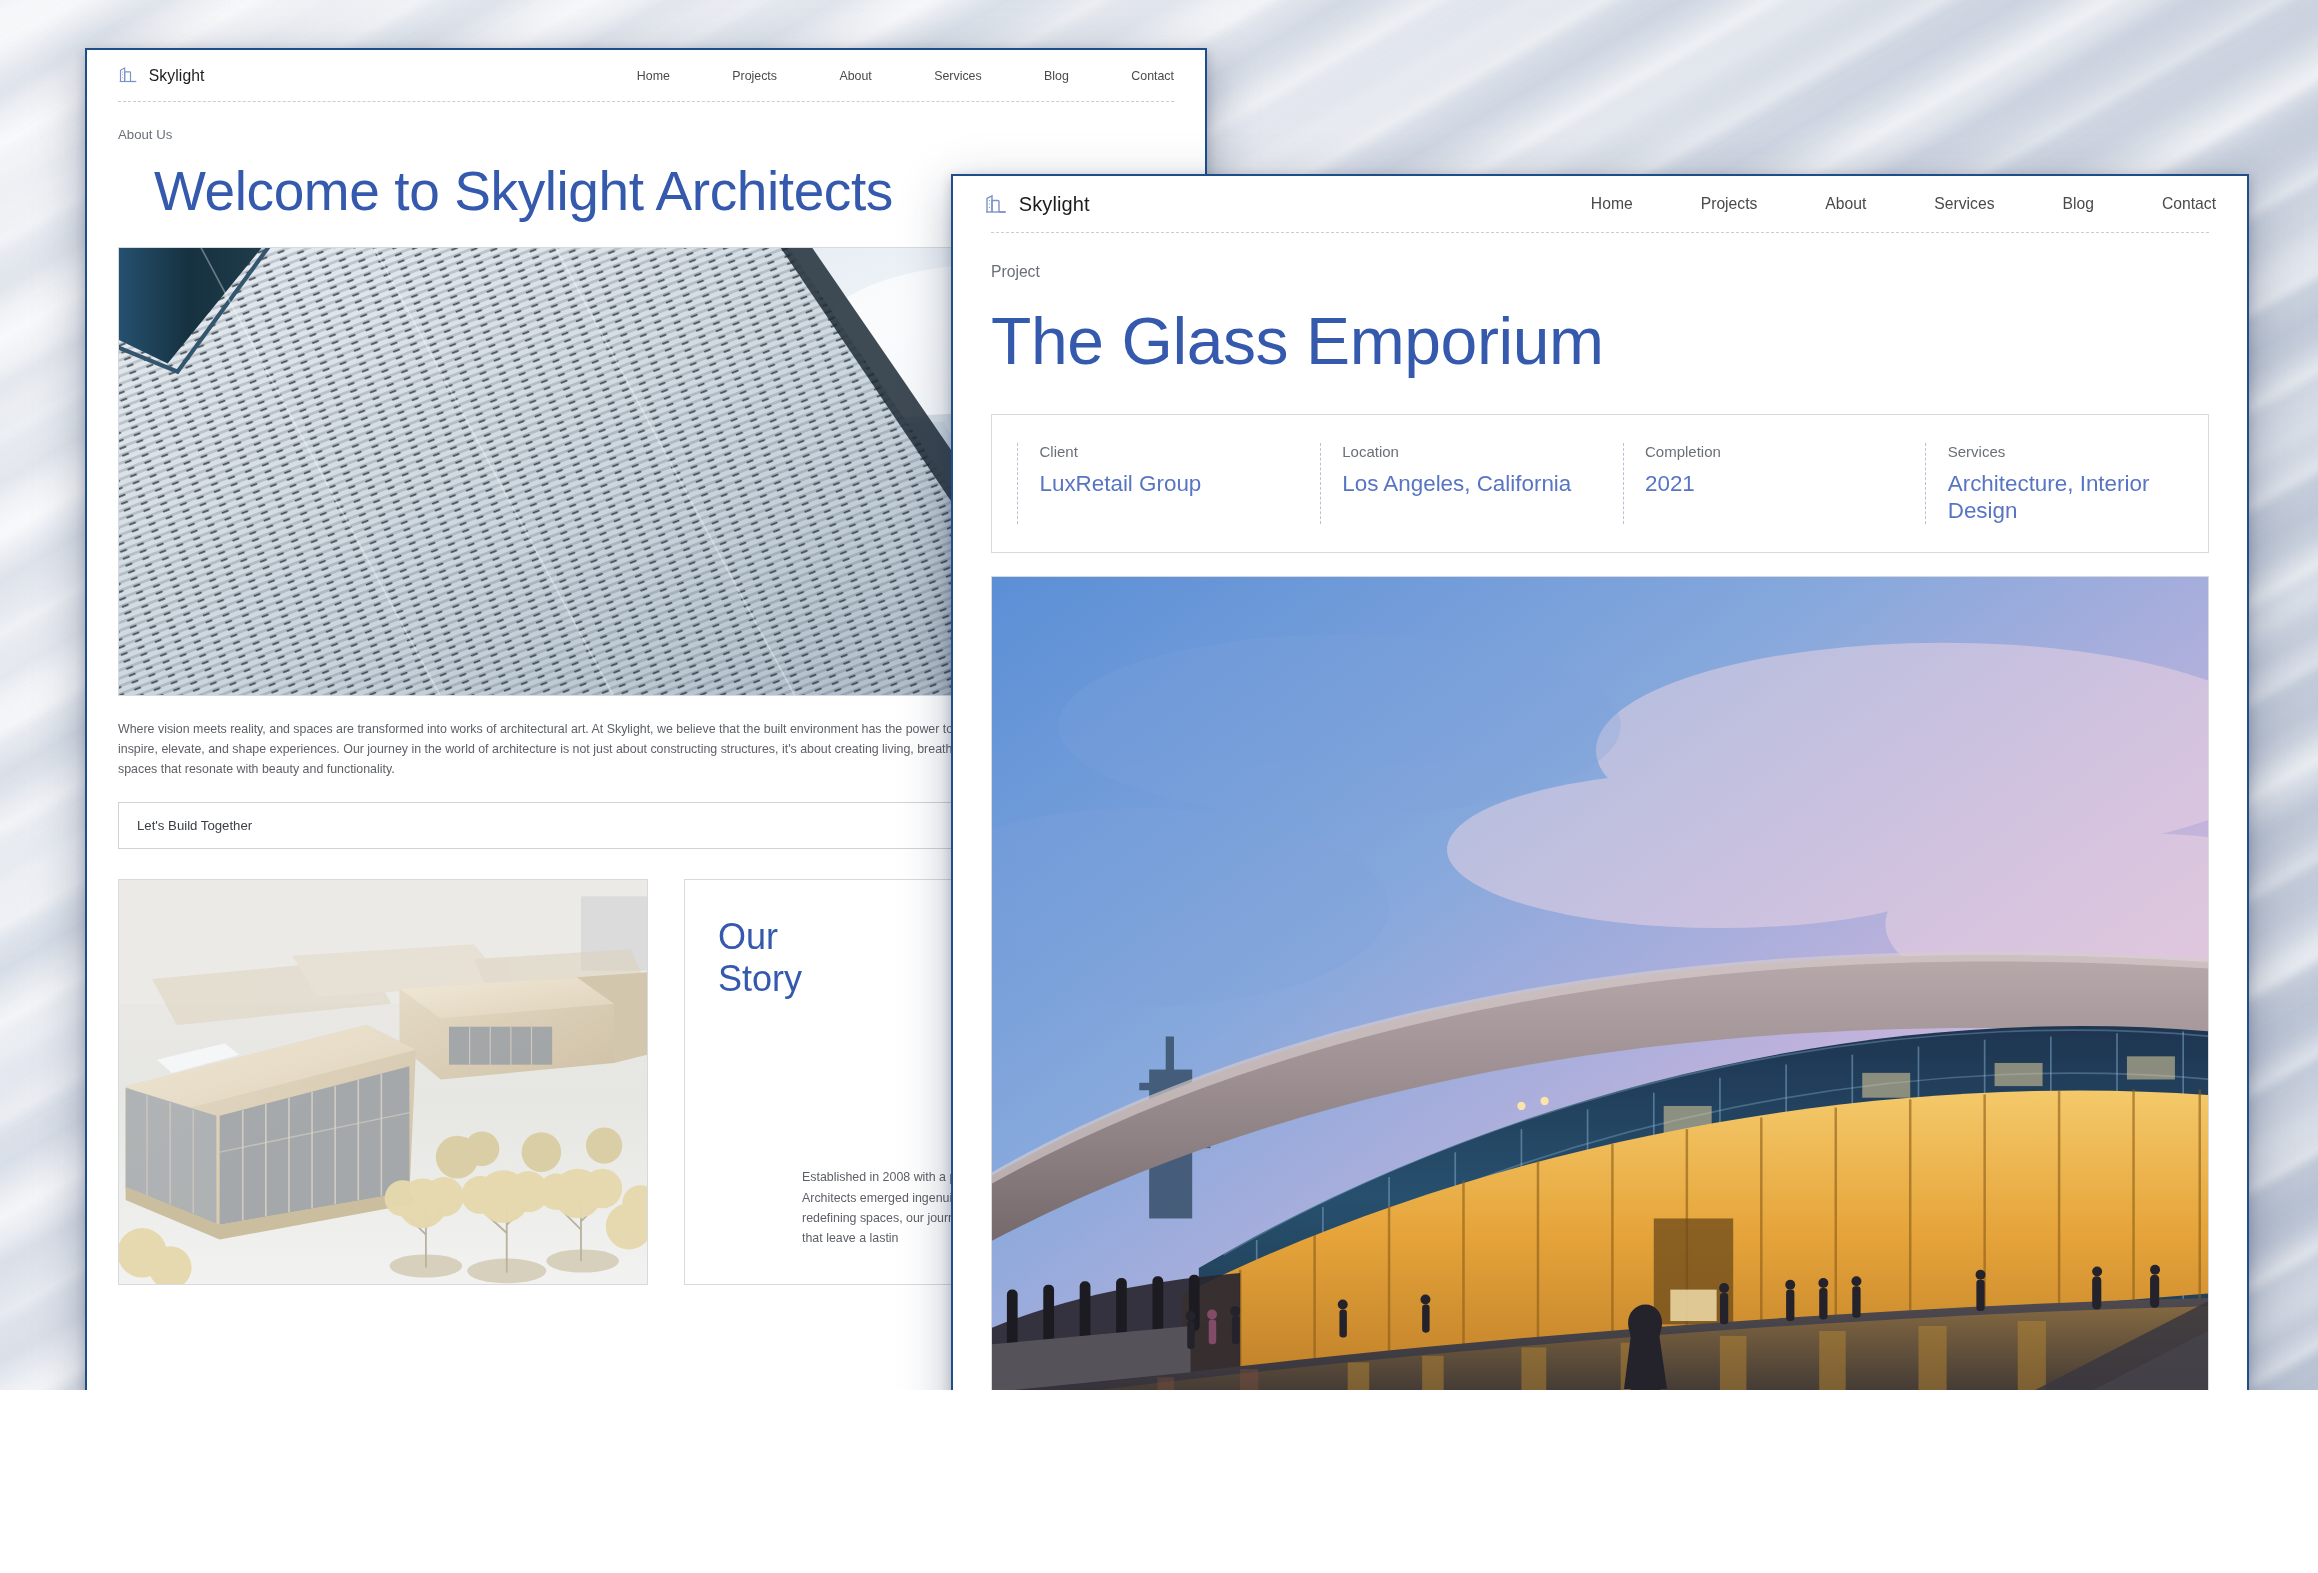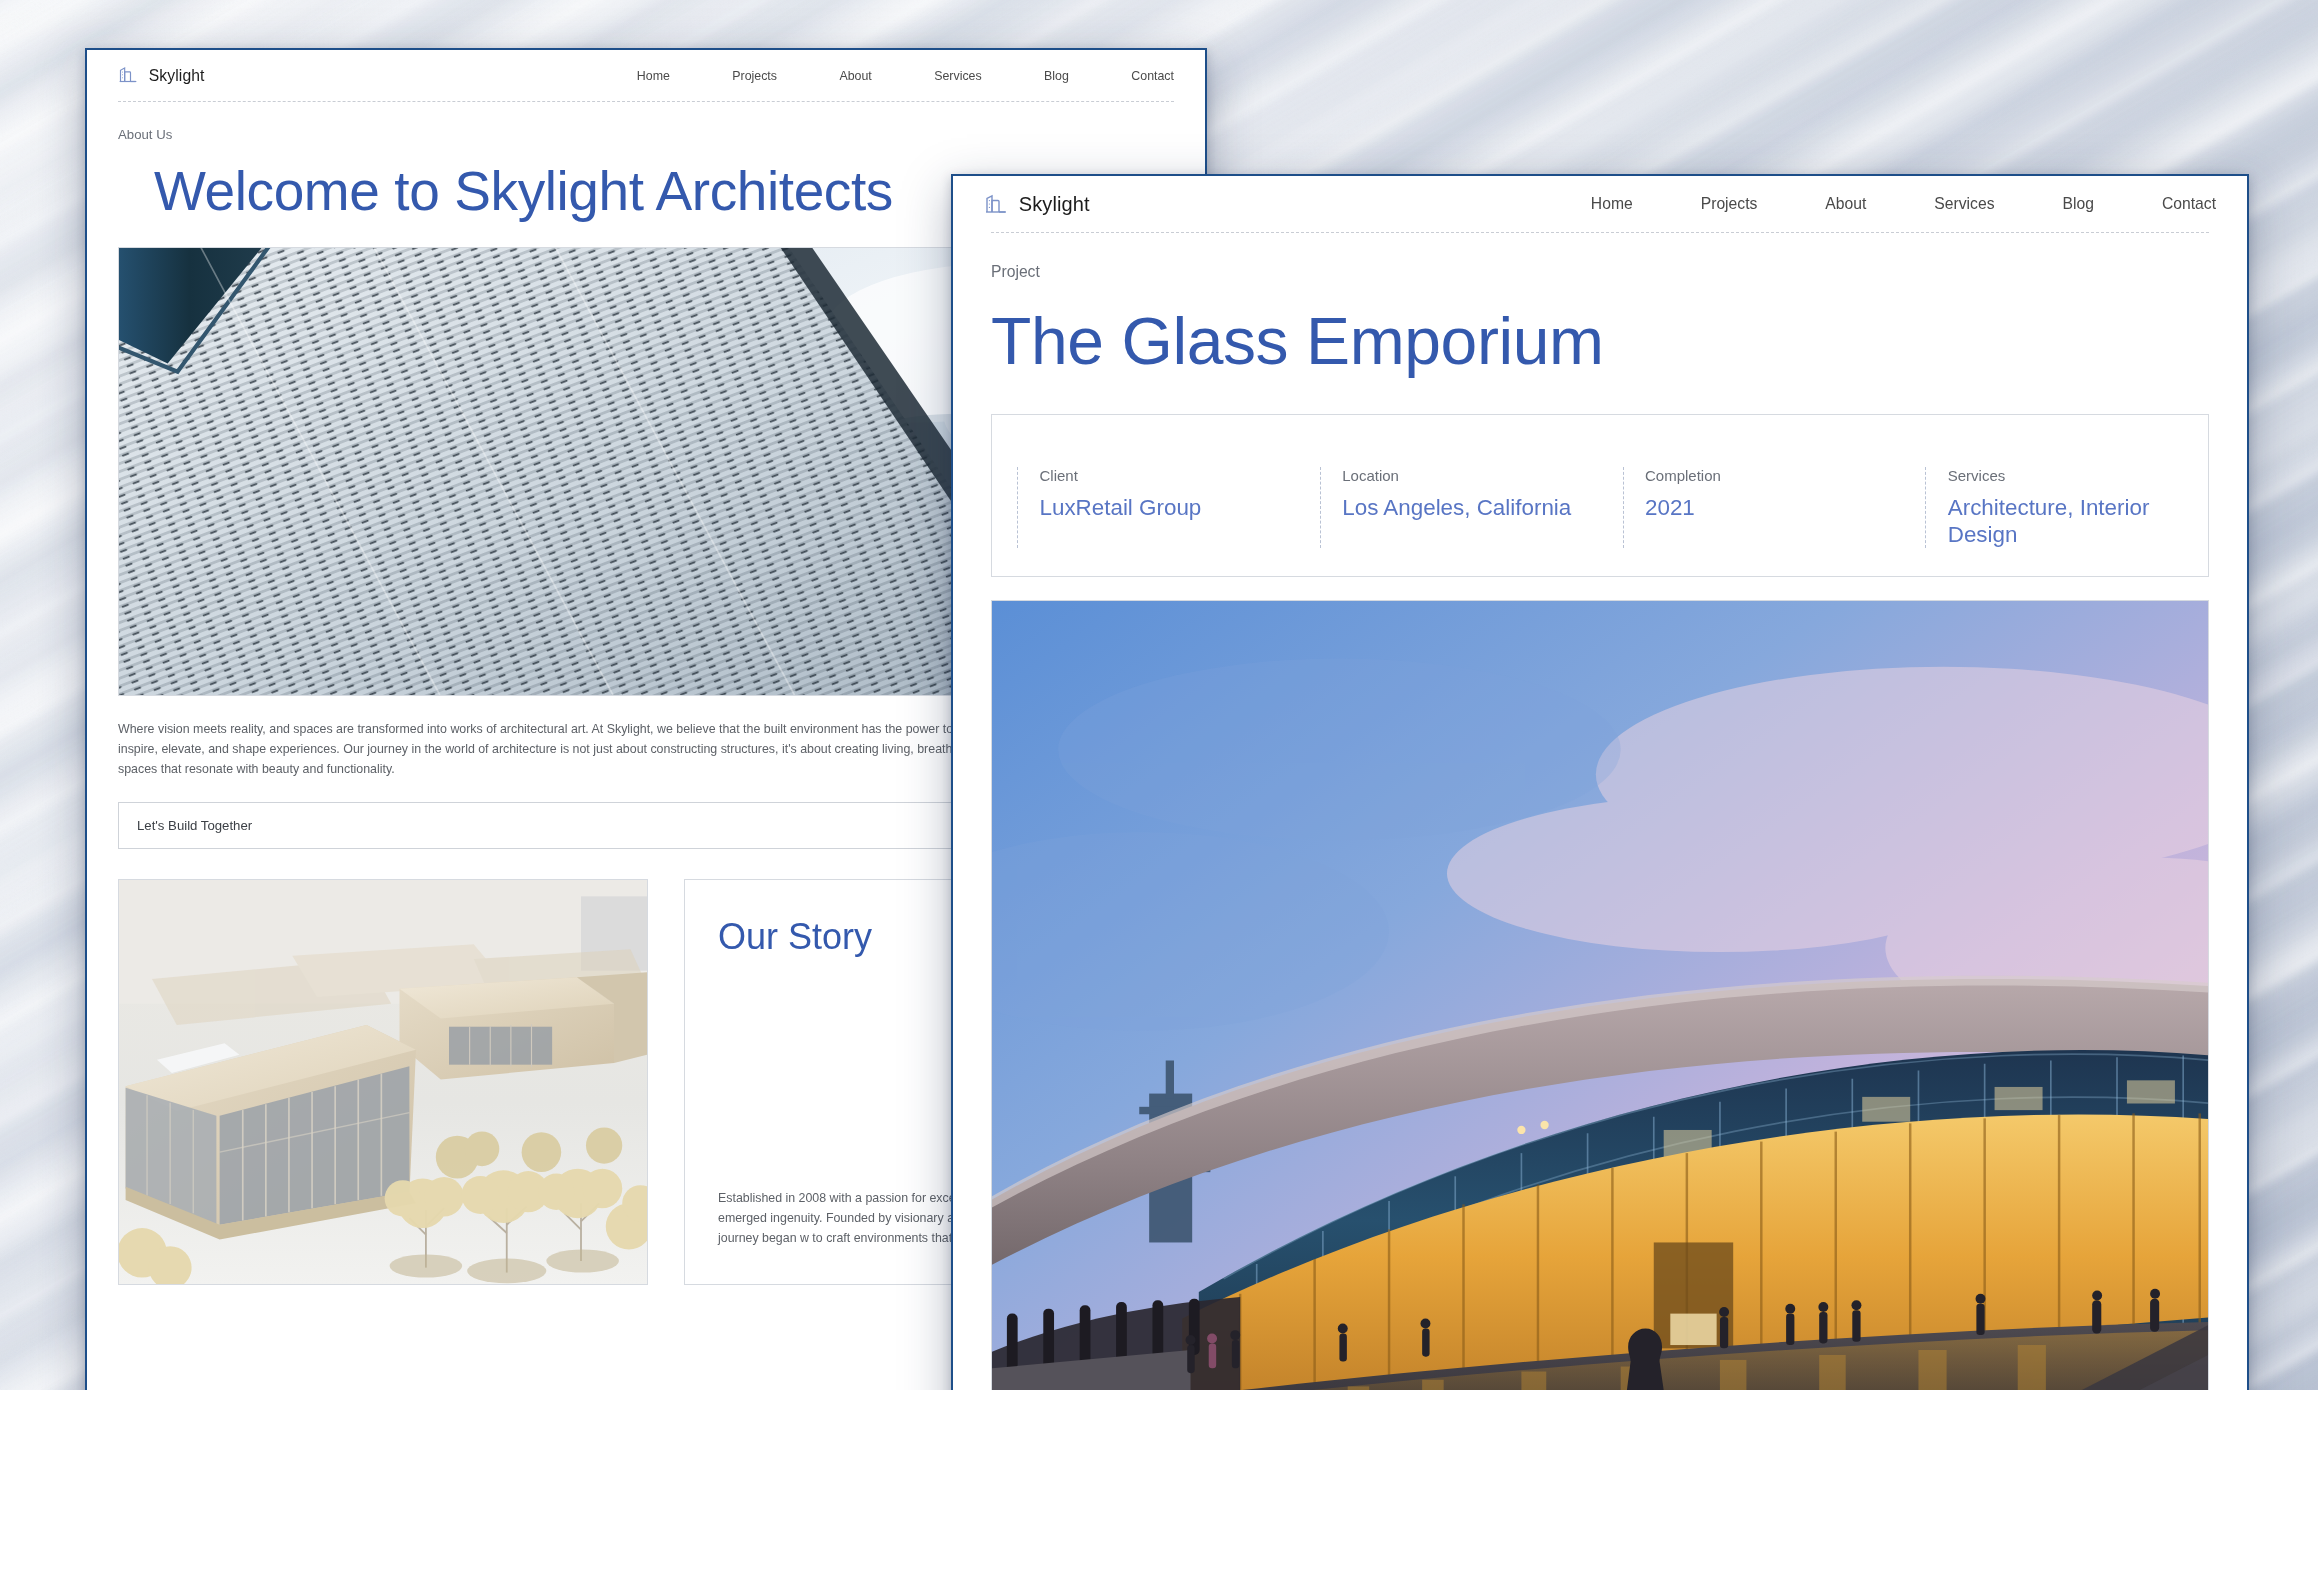--- a/index.html
+++ b/index.html
@@ -148,21 +148,21 @@
     border: 0.8px solid #d6dae0;
     overflow: hidden;
     position: relative;
     flex: none;
   }
   .story-panel {
     flex: 1;
     border: 0.8px solid #d6dae0;
     padding: 36px 33px;
     display: flex;
-    flex-direction: column;
+    flex-direction: row;
   }
   .story-title { color: #3459ad; font-size: 36px; font-weight: 400; }
   .story-copy {
     margin-top: auto;
     color: #5d6167;
     font-size: 12.4px;
     line-height: 1.62;
   }
 
   
@@ -181,21 +181,20 @@
     display: flex;
     padding: 28px 0 28px 0;
   }
   .meta-cell {
     flex: 1;
     padding: 0 21.5px;
     border-left-width: 1.7px;
     border-left-style: dashed;
     border-left-color: #b9c2d4;
     margin-left: 20px;
-    margin-top: 24px;
   }
   .meta-cell:first-child { margin-left: 25px; }
   .meta-label { color: #6a6f78; font-size: 15px; }
   .meta-value { color: #5875c4; font-size: 22.4px; margin-top: 10px; line-height: 1.22; }
 
   .project-figure {
     margin-top: 23px;
     width: 100%;
     height: 849px;
     border: 0.8px solid #d6dae0;

